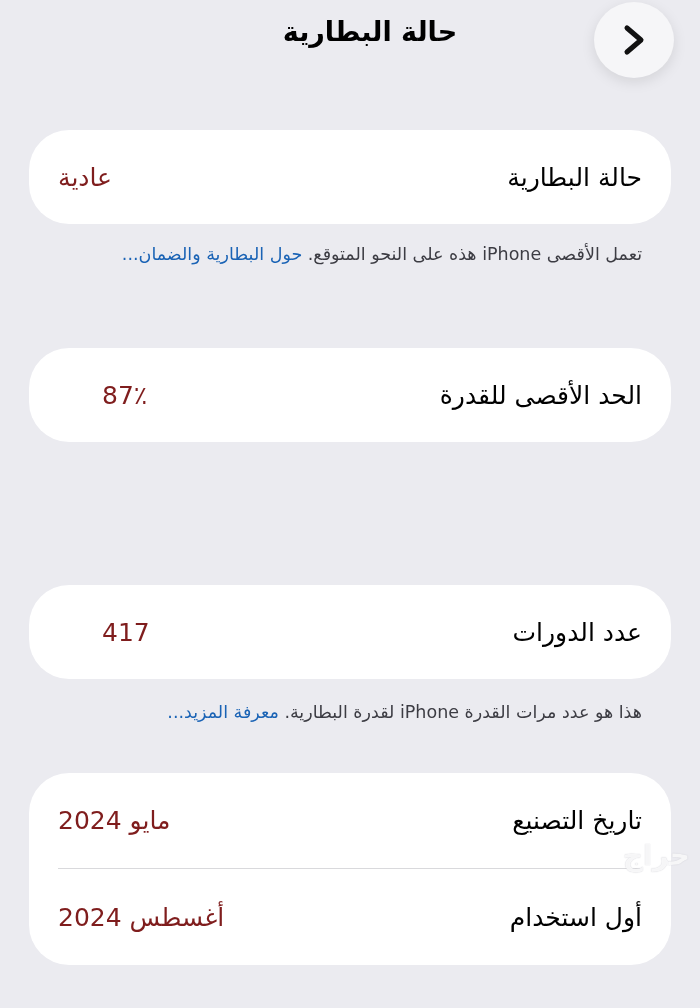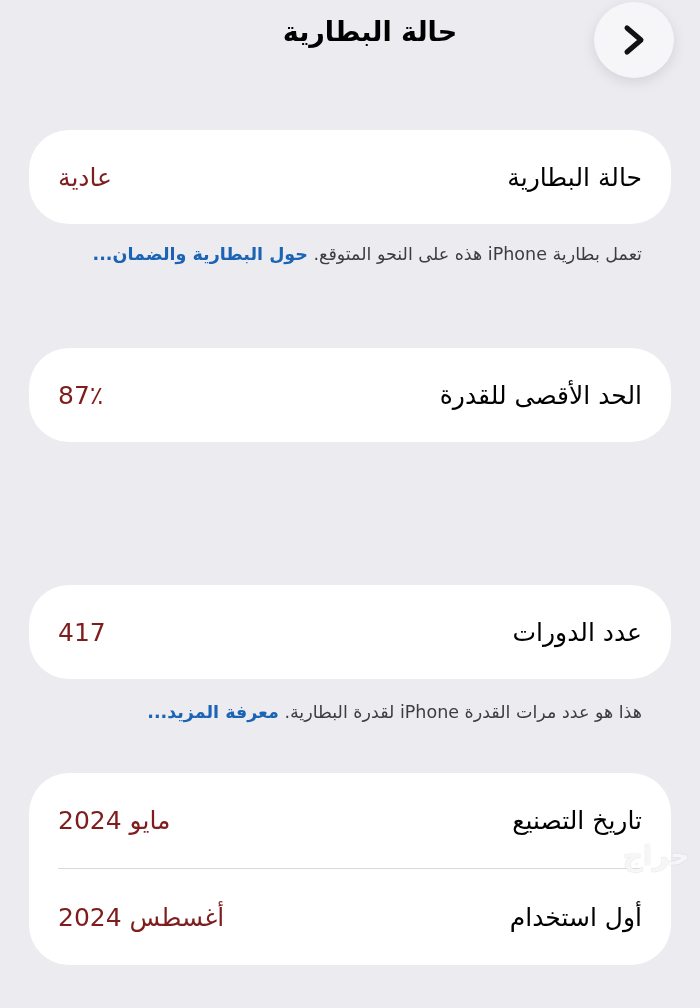--- a/index.html
+++ b/index.html
@@ -61,32 +61,33 @@
     color: #000;
     font-weight: 500;
   }
   .row-value {
     font-size: 25px;
     color: #7f1d1d;
   }
   .value-ltr {
     direction: ltr;
     unicode-bidi: isolate;
+    margin-left: 44px;
   }
   .note {
     position: absolute;
     right: 58px;
     left: 45px;
     font-size: 17.5px;
     line-height: 32px;
     color: #3c3c43;
   }
   .link {
     color: #1a63b5;
-    font-weight: 700;
+    font-weight: 400;
     cursor: pointer;
   }
   .divider {
     height: 1px;
     background: #d9d9dc;
     margin: 0 29px;
   }
   .watermark {
     position: absolute;
     right: 10px;
@@ -111,21 +112,21 @@
 
   <div class="nav-title">حالة البطارية</div>
 
   <div class="card" style="top:130px;height:94px;">
     <div class="row" style="height:94px;">
       <span class="row-label">حالة البطارية</span>
       <span class="row-value">عادية</span>
     </div>
   </div>
   <div class="note" style="top:238px;">
-    <span>تعمل بطارية iPhone هذه على النحو المتوقع. </span><span class="link">حول البطارية والضمان...</span>
+    <span>تعمل الأقصى iPhone هذه على النحو المتوقع. </span><span class="link">حول البطارية والضمان...</span>
   </div>
 
   <div class="card" style="top:348px;height:94px;">
     <div class="row" style="height:94px;">
       <span class="row-label">الحد الأقصى للقدرة</span>
       <span class="row-value value-ltr">87٪</span>
     </div>
   </div>
 
   <div class="card" style="top:585px;height:94px;">

